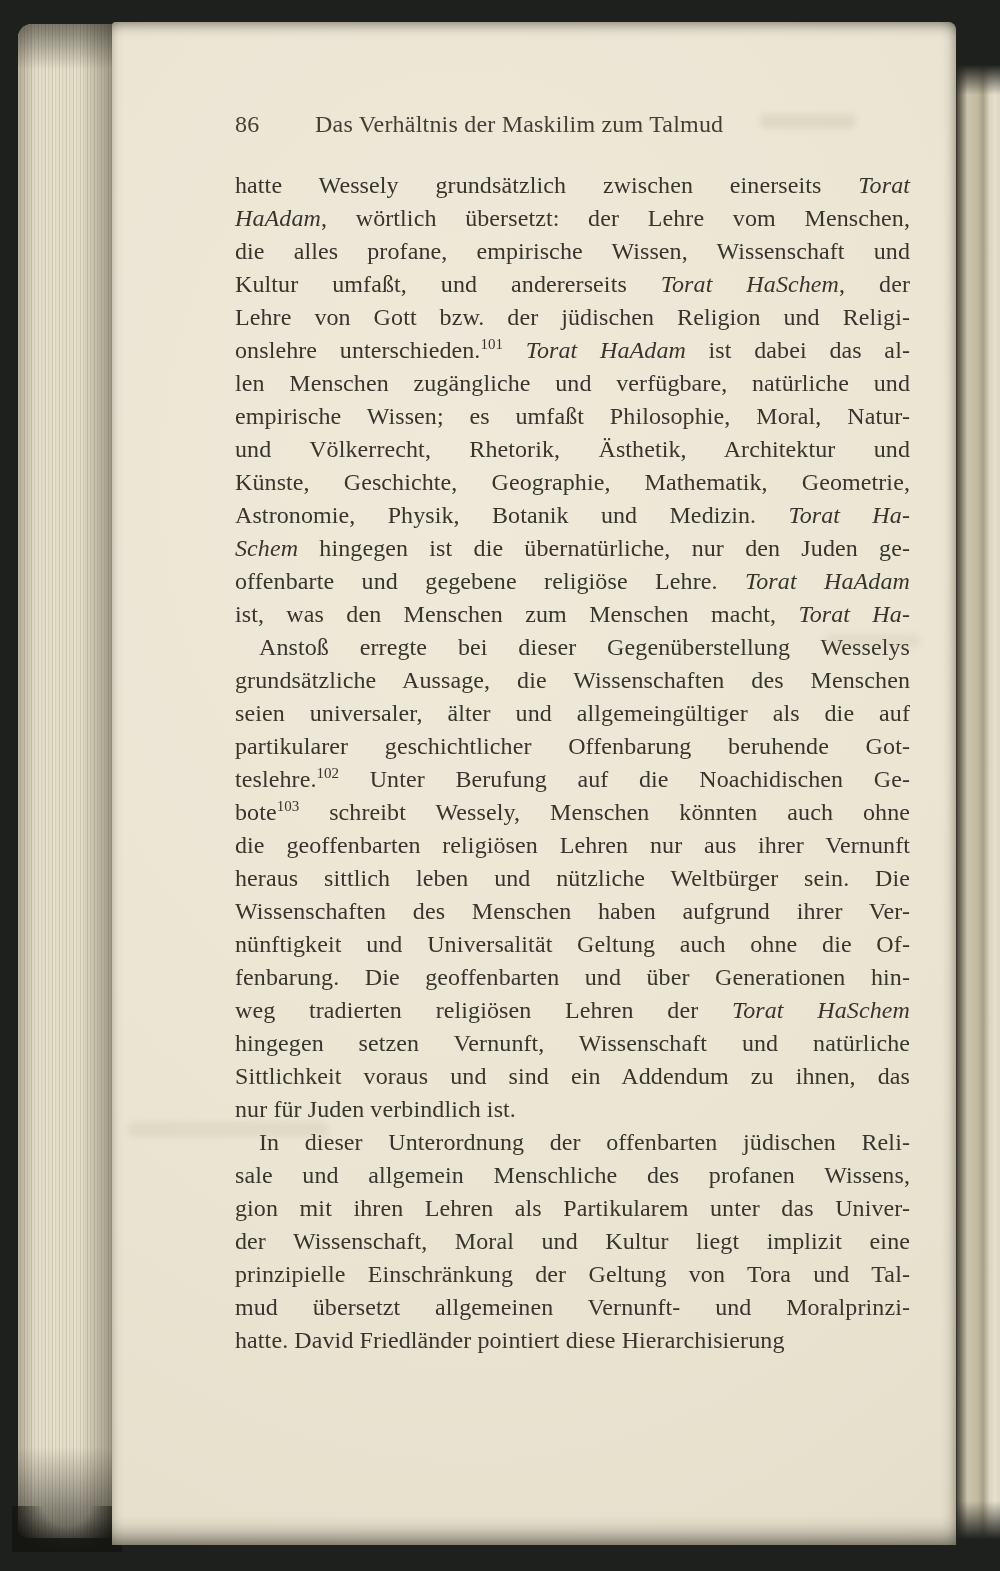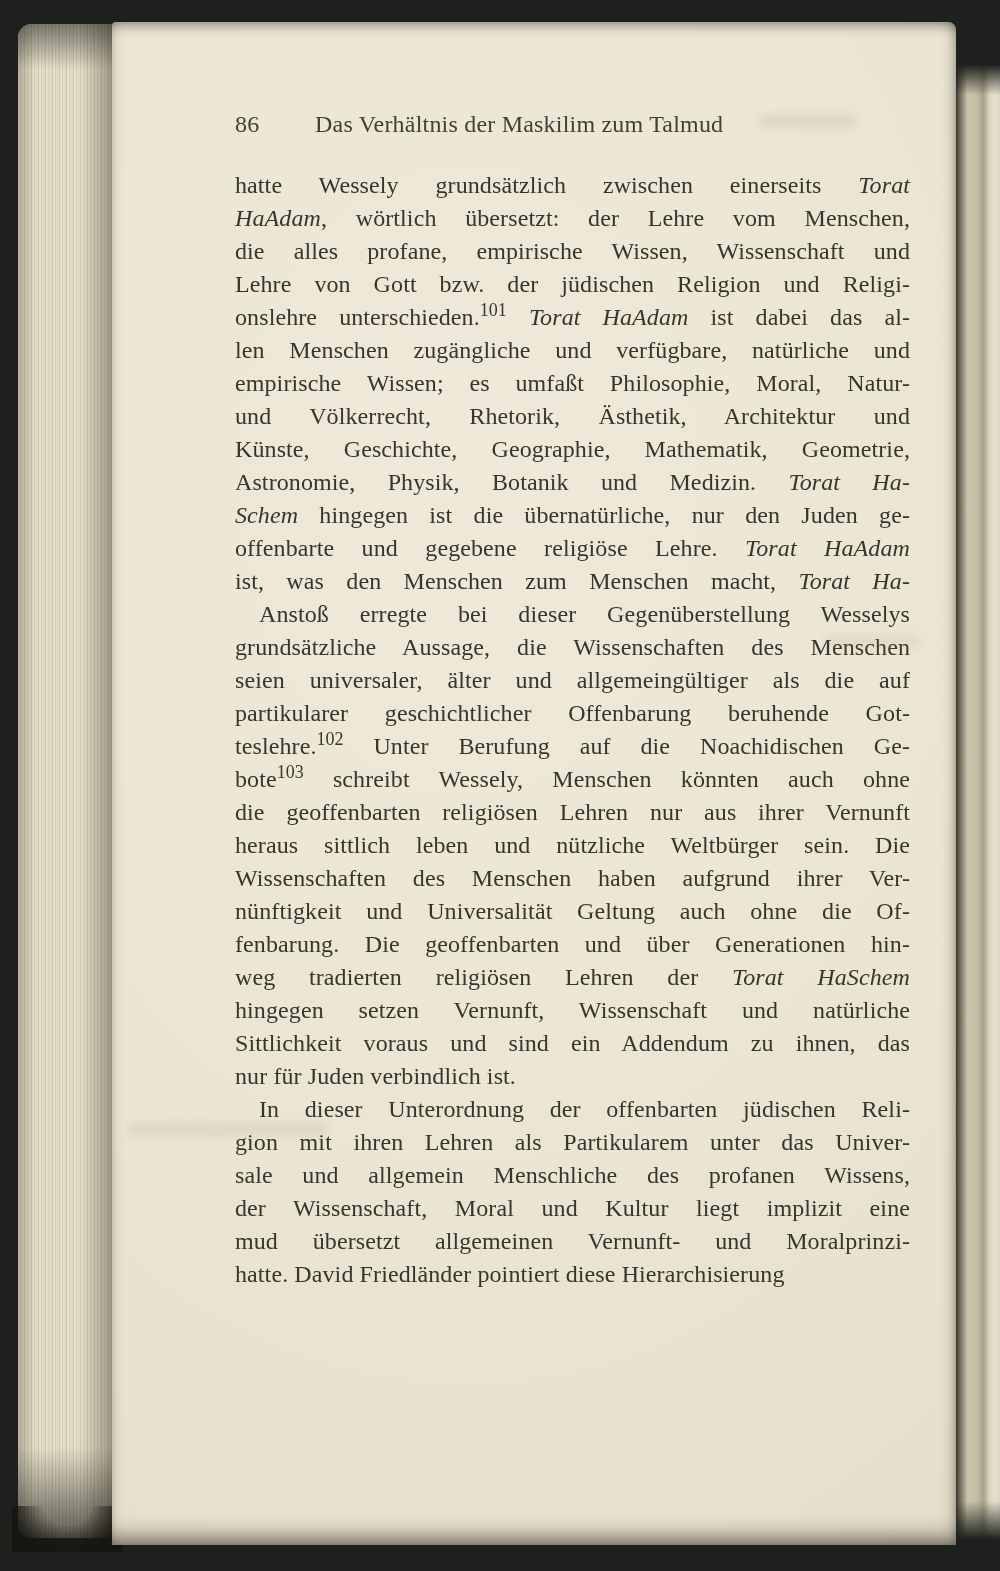--- a/index.html
+++ b/index.html
@@ -82,21 +82,21 @@
     text-align: justify;
     text-align-last: justify;
     white-space: nowrap;
     letter-spacing: .1px;
     color: #38352c;
   }
   .line.last { text-align-last: left; }
   .line.indent { padding-left: 24px; }
   .line i { }
   .line sup {
-    font-size: 18px;
+    font-size: 15px;
     line-height: 0;
     vertical-align: baseline;
     position: relative; top: -9px;
     letter-spacing: 0;
   }
 
   
   .ghost {
     position: absolute;
     background: rgba(150,138,106,.28);
@@ -141,20 +141,21 @@
 
   <div class="page-header">
     <span class="pnum">86</span><span class="ptitle">Das Verhältnis der Maskilim zum Talmud</span>
   </div>
 
   <div class="page-body">
       <div class="para">
         <div class="line">hatte Wessely grundsätzlich zwischen einerseits <i>Torat</i></div>
         <div class="line"><i>HaAdam</i>, wörtlich übersetzt: der Lehre vom Menschen,</div>
         <div class="line">die alles profane, empirische Wissen, Wissenschaft und</div>
+        <div class="line">Kultur umfaßt, und andererseits <i>Torat HaSchem</i>, der</div>
         <div class="line">Lehre von Gott bzw. der jüdischen Religion und Religi-</div>
         <div class="line">onslehre unterschieden.<sup>101</sup> <i>Torat HaAdam</i> ist dabei das al-</div>
         <div class="line">len Menschen zugängliche und verfügbare, natürliche und</div>
         <div class="line">empirische Wissen; es umfaßt Philosophie, Moral, Natur-</div>
         <div class="line">und Völkerrecht, Rhetorik, Ästhetik, Architektur und</div>
         <div class="line">Künste, Geschichte, Geographie, Mathematik, Geometrie,</div>
         <div class="line">Astronomie, Physik, Botanik und Medizin. <i>Torat Ha-</i></div>
         <div class="line"><i>Schem</i> hingegen ist die übernatürliche, nur den Juden ge-</div>
         <div class="line">offenbarte und gegebene religiöse Lehre. <i>Torat HaAdam</i></div>
         <div class="line">ist, was den Menschen zum Menschen macht, <i>Torat Ha-</i></div>
@@ -171,23 +172,24 @@
         <div class="line">Wissenschaften des Menschen haben aufgrund ihrer Ver-</div>
         <div class="line">nünftigkeit und Universalität Geltung auch ohne die Of-</div>
         <div class="line">fenbarung. Die geoffenbarten und über Generationen hin-</div>
         <div class="line">weg tradierten religiösen Lehren der <i>Torat HaSchem</i></div>
         <div class="line">hingegen setzen Vernunft, Wissenschaft und natürliche</div>
         <div class="line">Sittlichkeit voraus und sind ein Addendum zu ihnen, das</div>
         <div class="line last">nur für Juden verbindlich ist.</div>
       </div>
       <div class="para">
         <div class="line indent">In dieser Unterordnung der offenbarten jüdischen Reli-</div>
+        <div class="line">sale und allgemein Menschliche des profanen Wissens,</div>
         <div class="line">gion mit ihren Lehren als Partikularem unter das Univer-</div>
-        <div class="line">sale und allgemein Menschliche des profanen Wissens,</div>
         <div class="line">der Wissenschaft, Moral und Kultur liegt implizit eine</div>
+        <div class="line">prinzipielle Einschränkung der Geltung von Tora und Tal-</div>
         <div class="line">mud übersetzt allgemeinen Vernunft- und Moralprinzi-</div>
         <div class="line last">hatte. David Friedländer pointiert diese Hierarchisierung</div>
       </div>
     </div>
 
   <div class="ghost g1"></div>
   <div class="ghost g2"></div>
   <div class="ghost g3"></div>
 </div>
 

